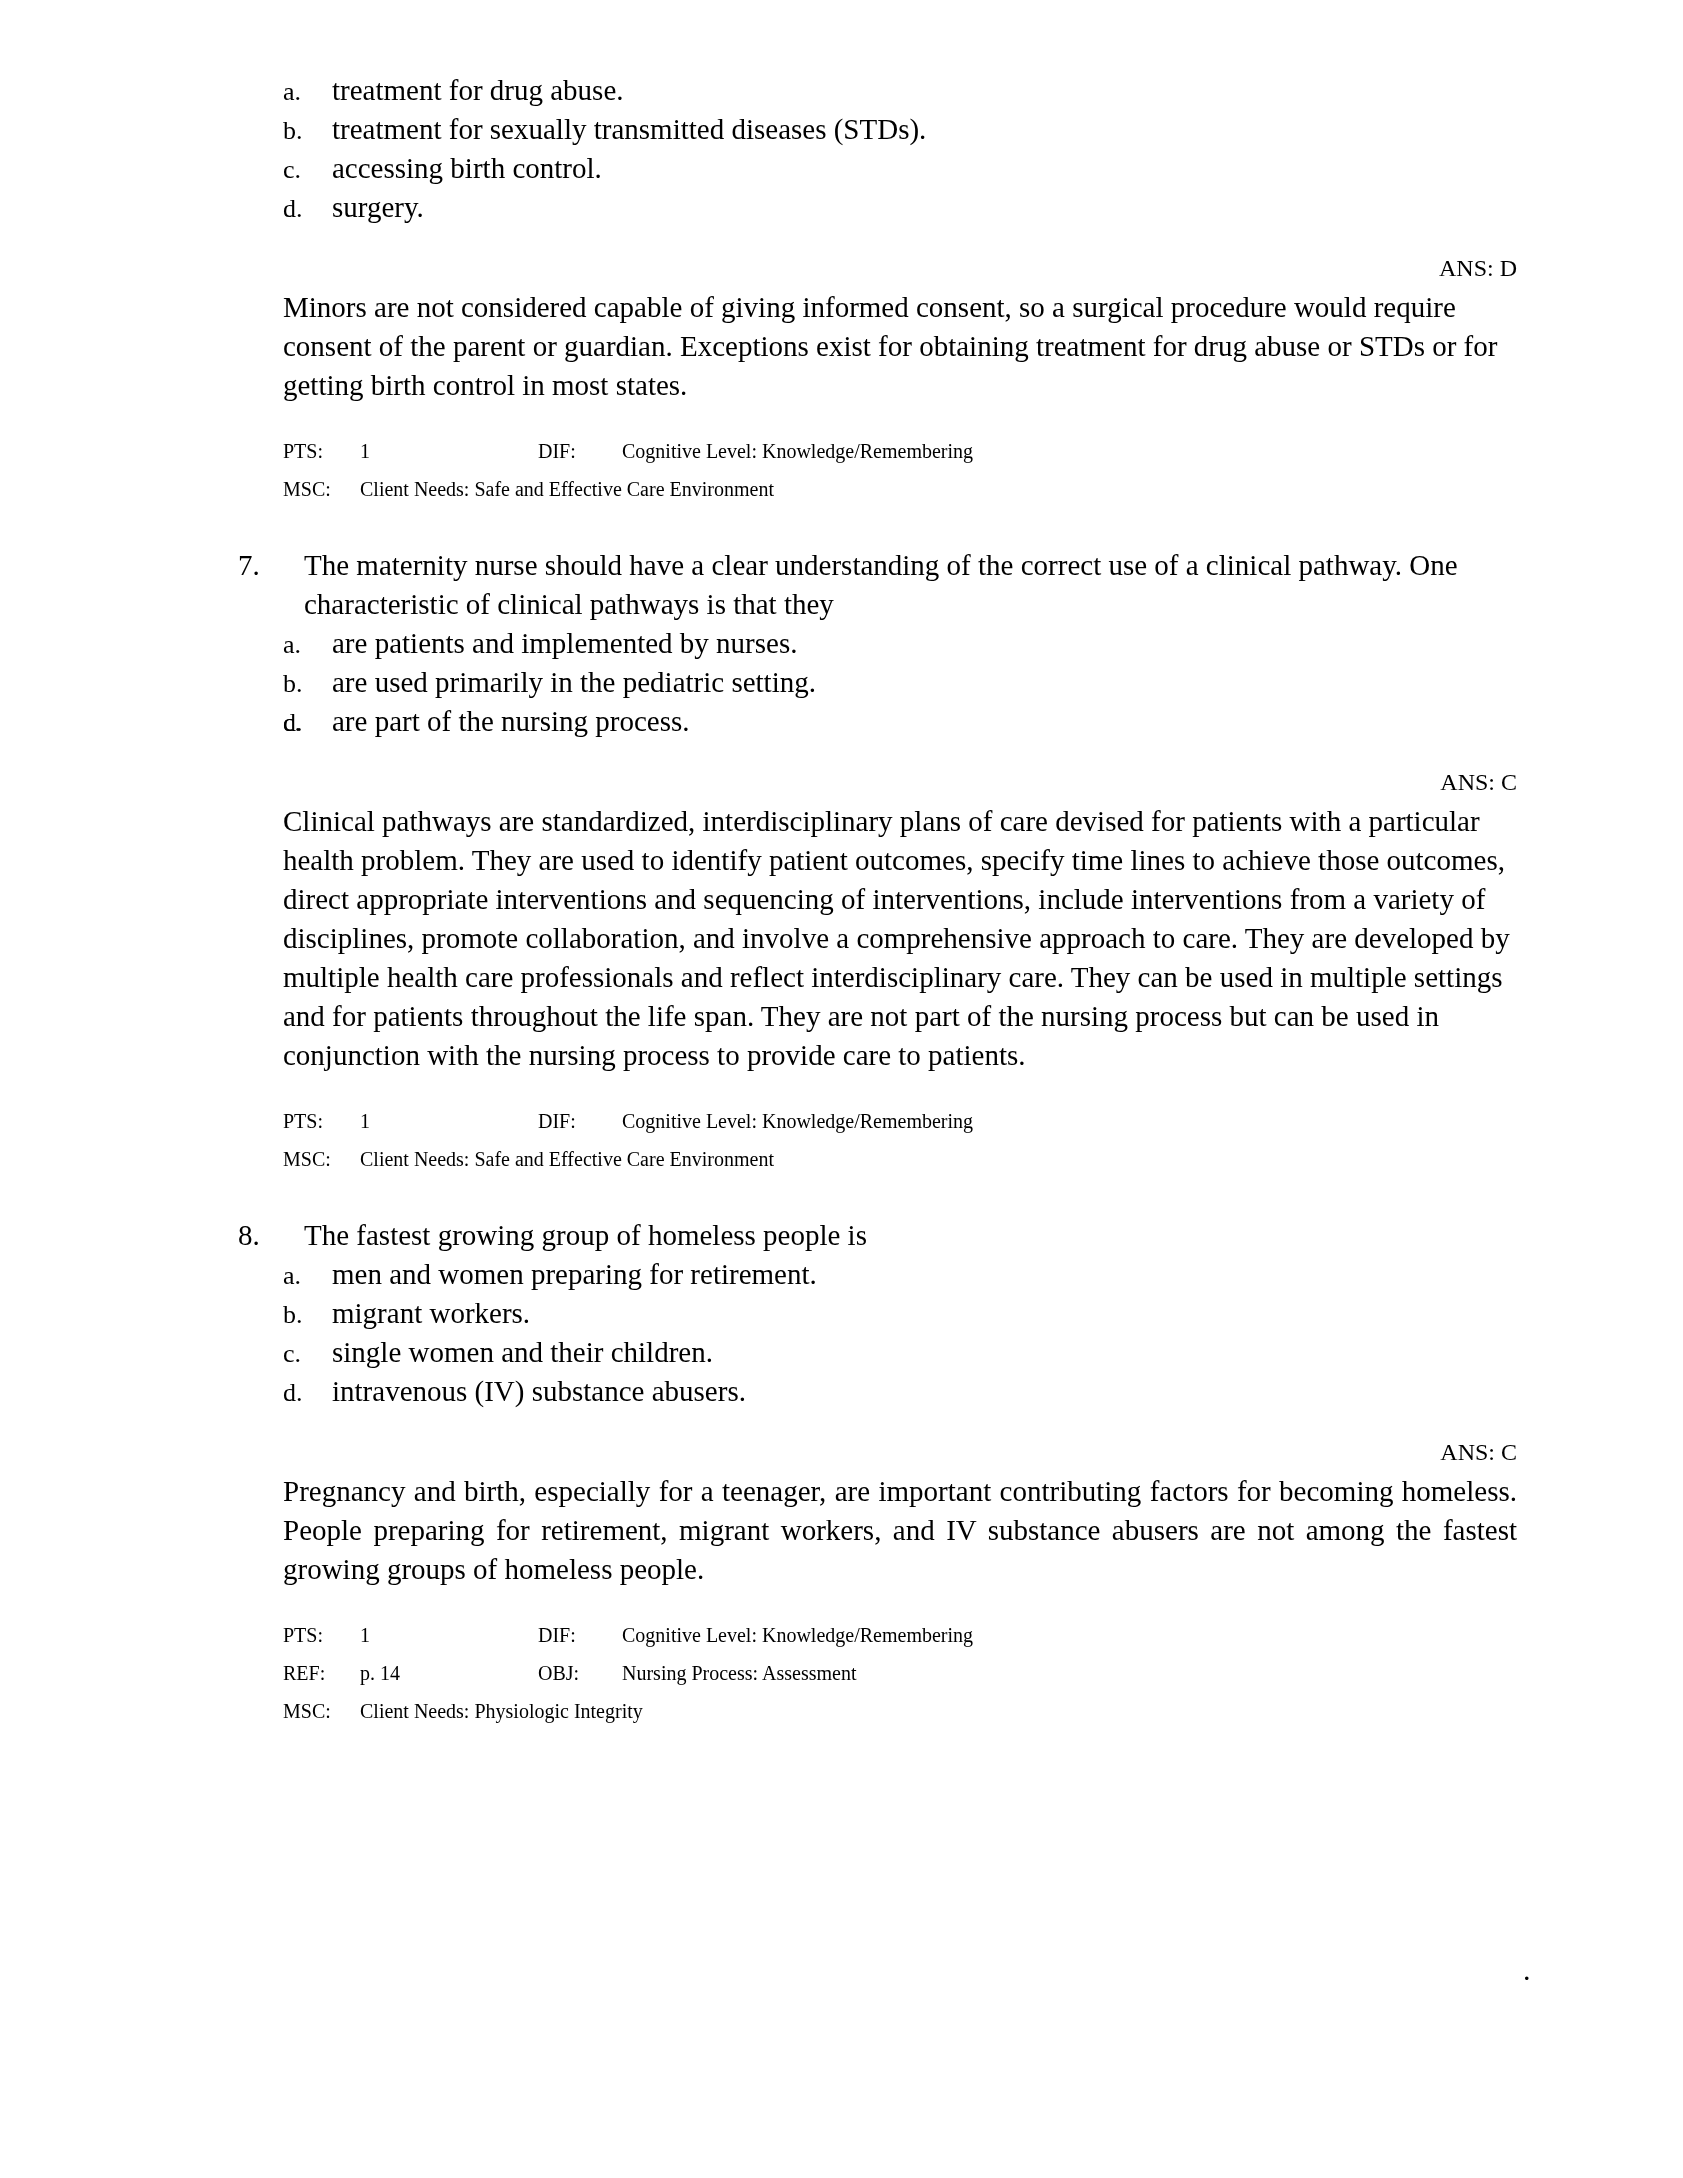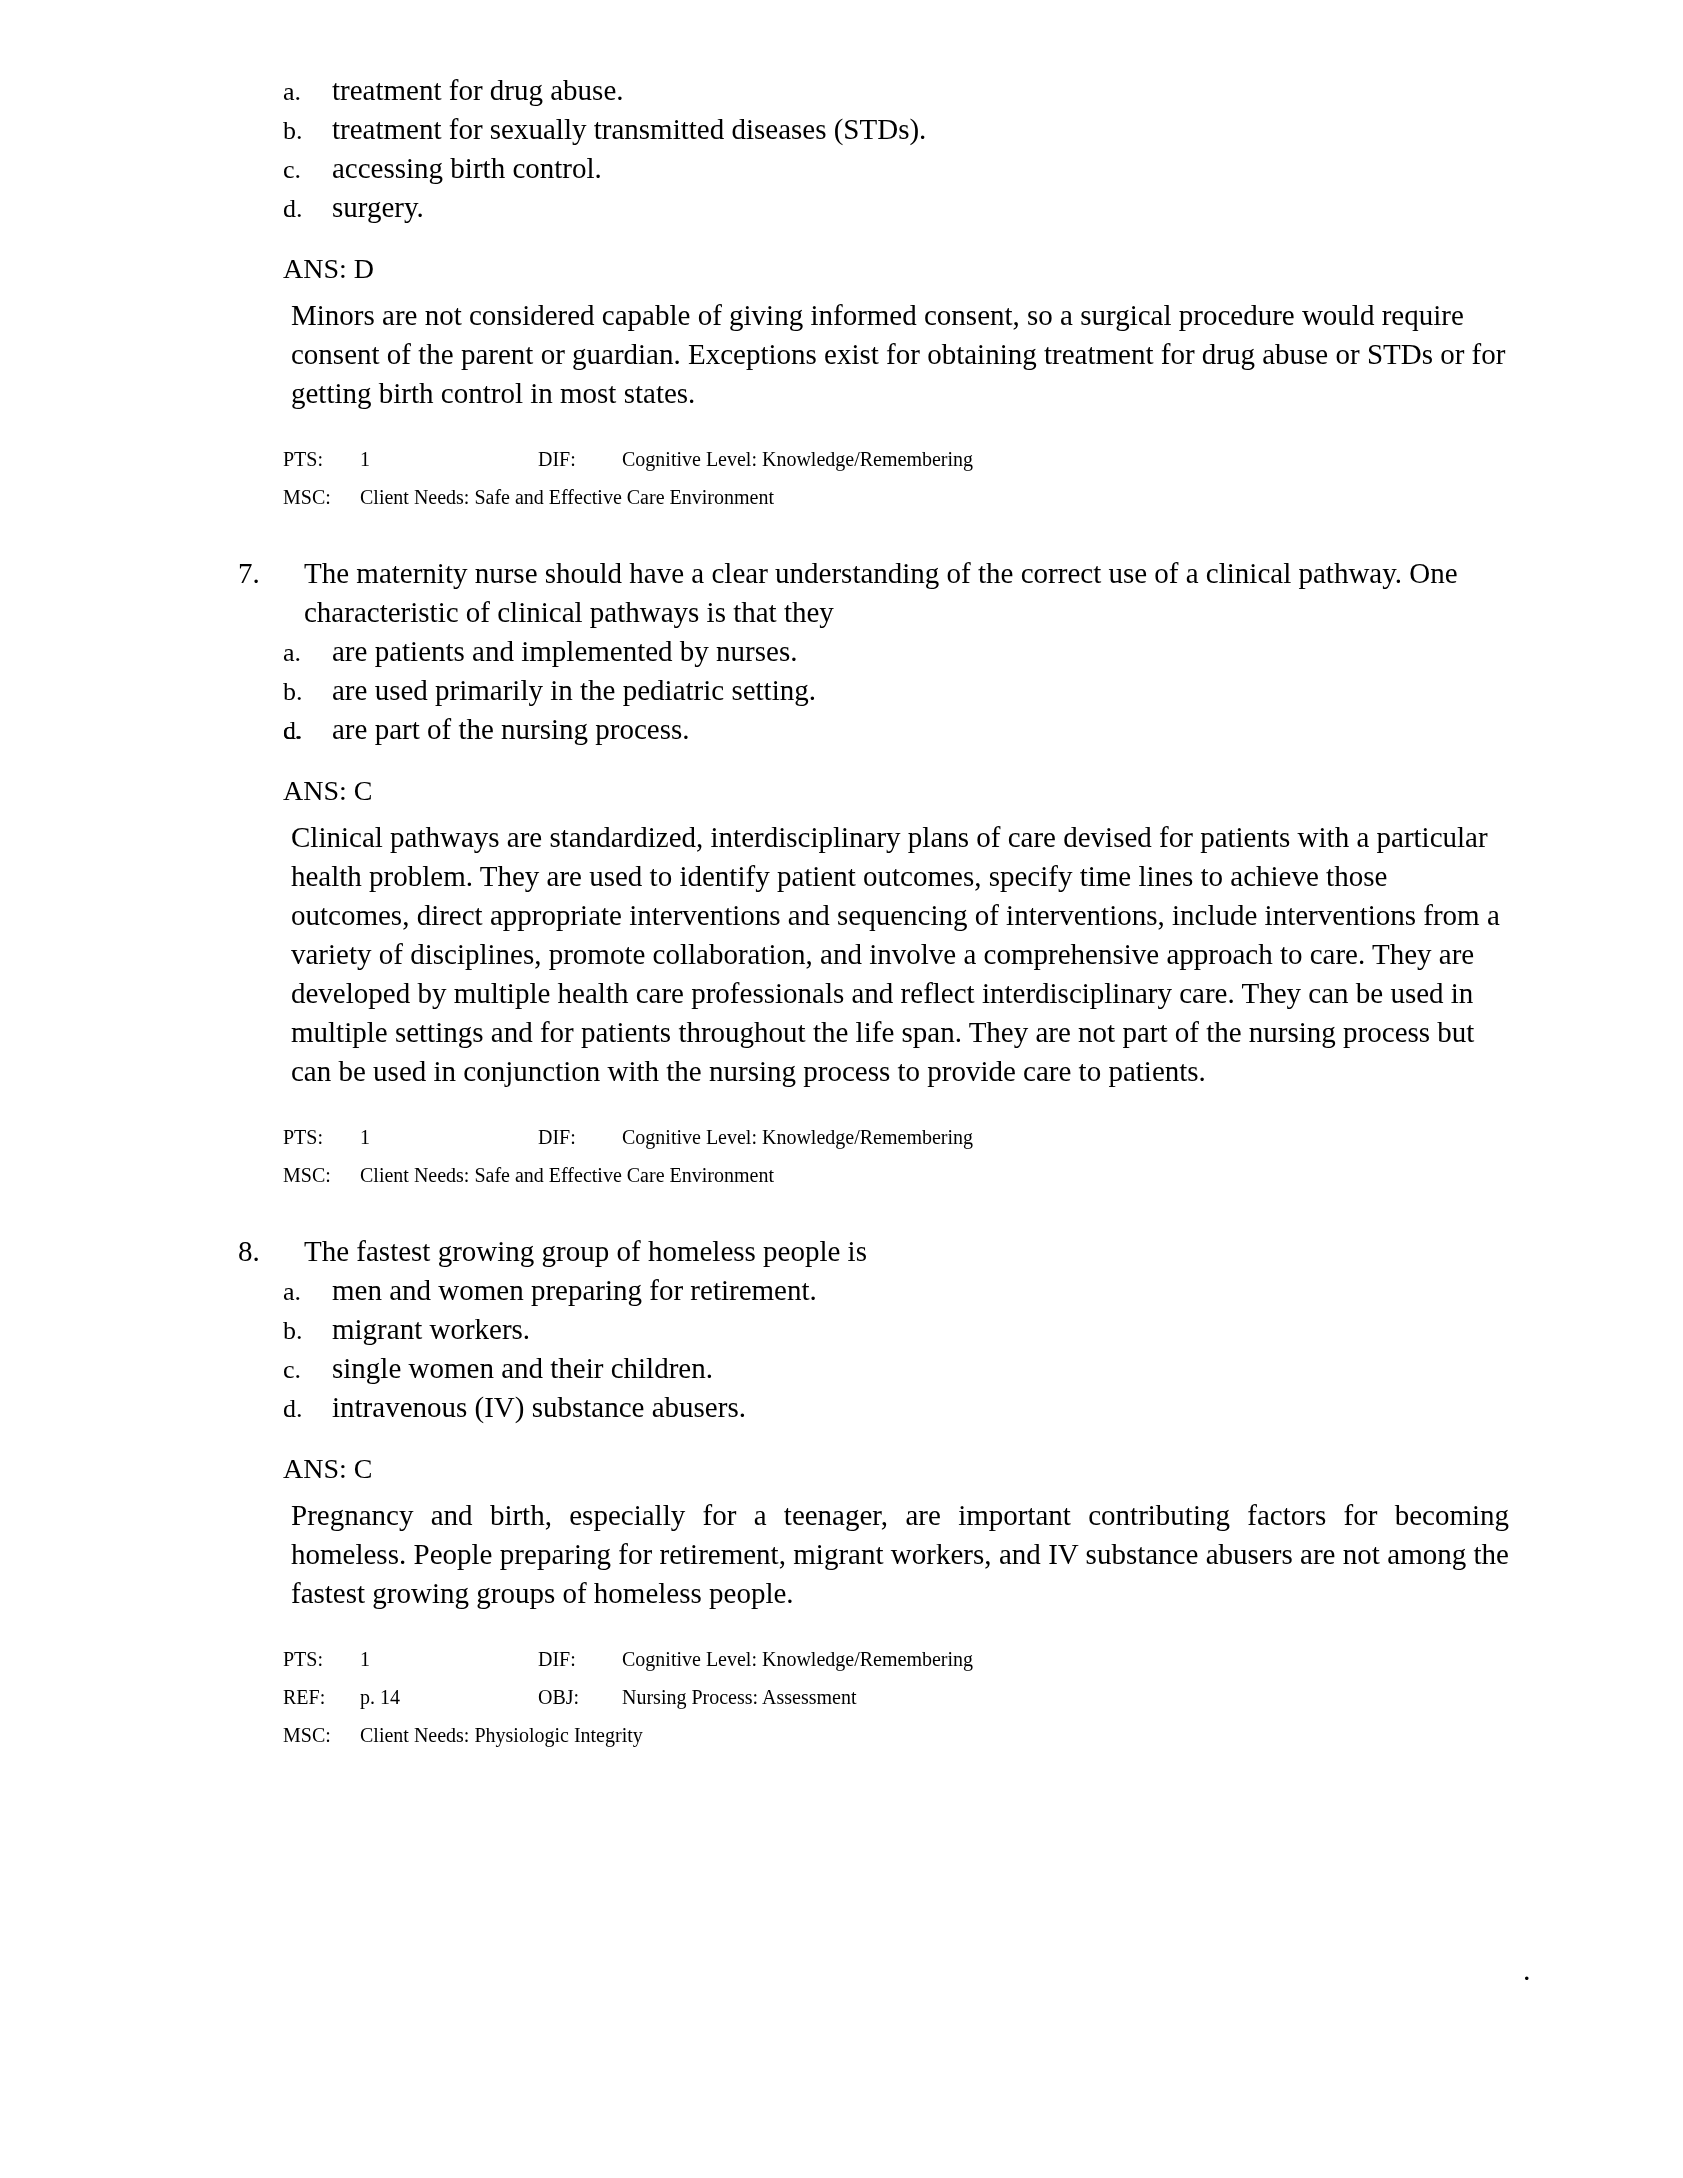--- a/index.html
+++ b/index.html
@@ -67,30 +67,31 @@
     position: absolute;
     left: 45px;
     top: 0;
     font-size: 26px;
     line-height: 41px;
   }
 
   
   .ans-line {
     padding-left: 45px;
-    font-size: 28px;
+    font-size: 24px;
     line-height: 39px;
     margin-top: 22px;
+    text-align: right;
   }
   .rationale {
     padding-left: 45px;
     font-size: 29px;
     line-height: 39px;
     text-align: left;
-    margin: 8px;
+    margin: 0;
   }
   .rationale.justified {
     text-align: justify;
     text-justify: inter-word;
   }
 
   
   .meta {
     padding-left: 45px;
     margin-top: 27px;

